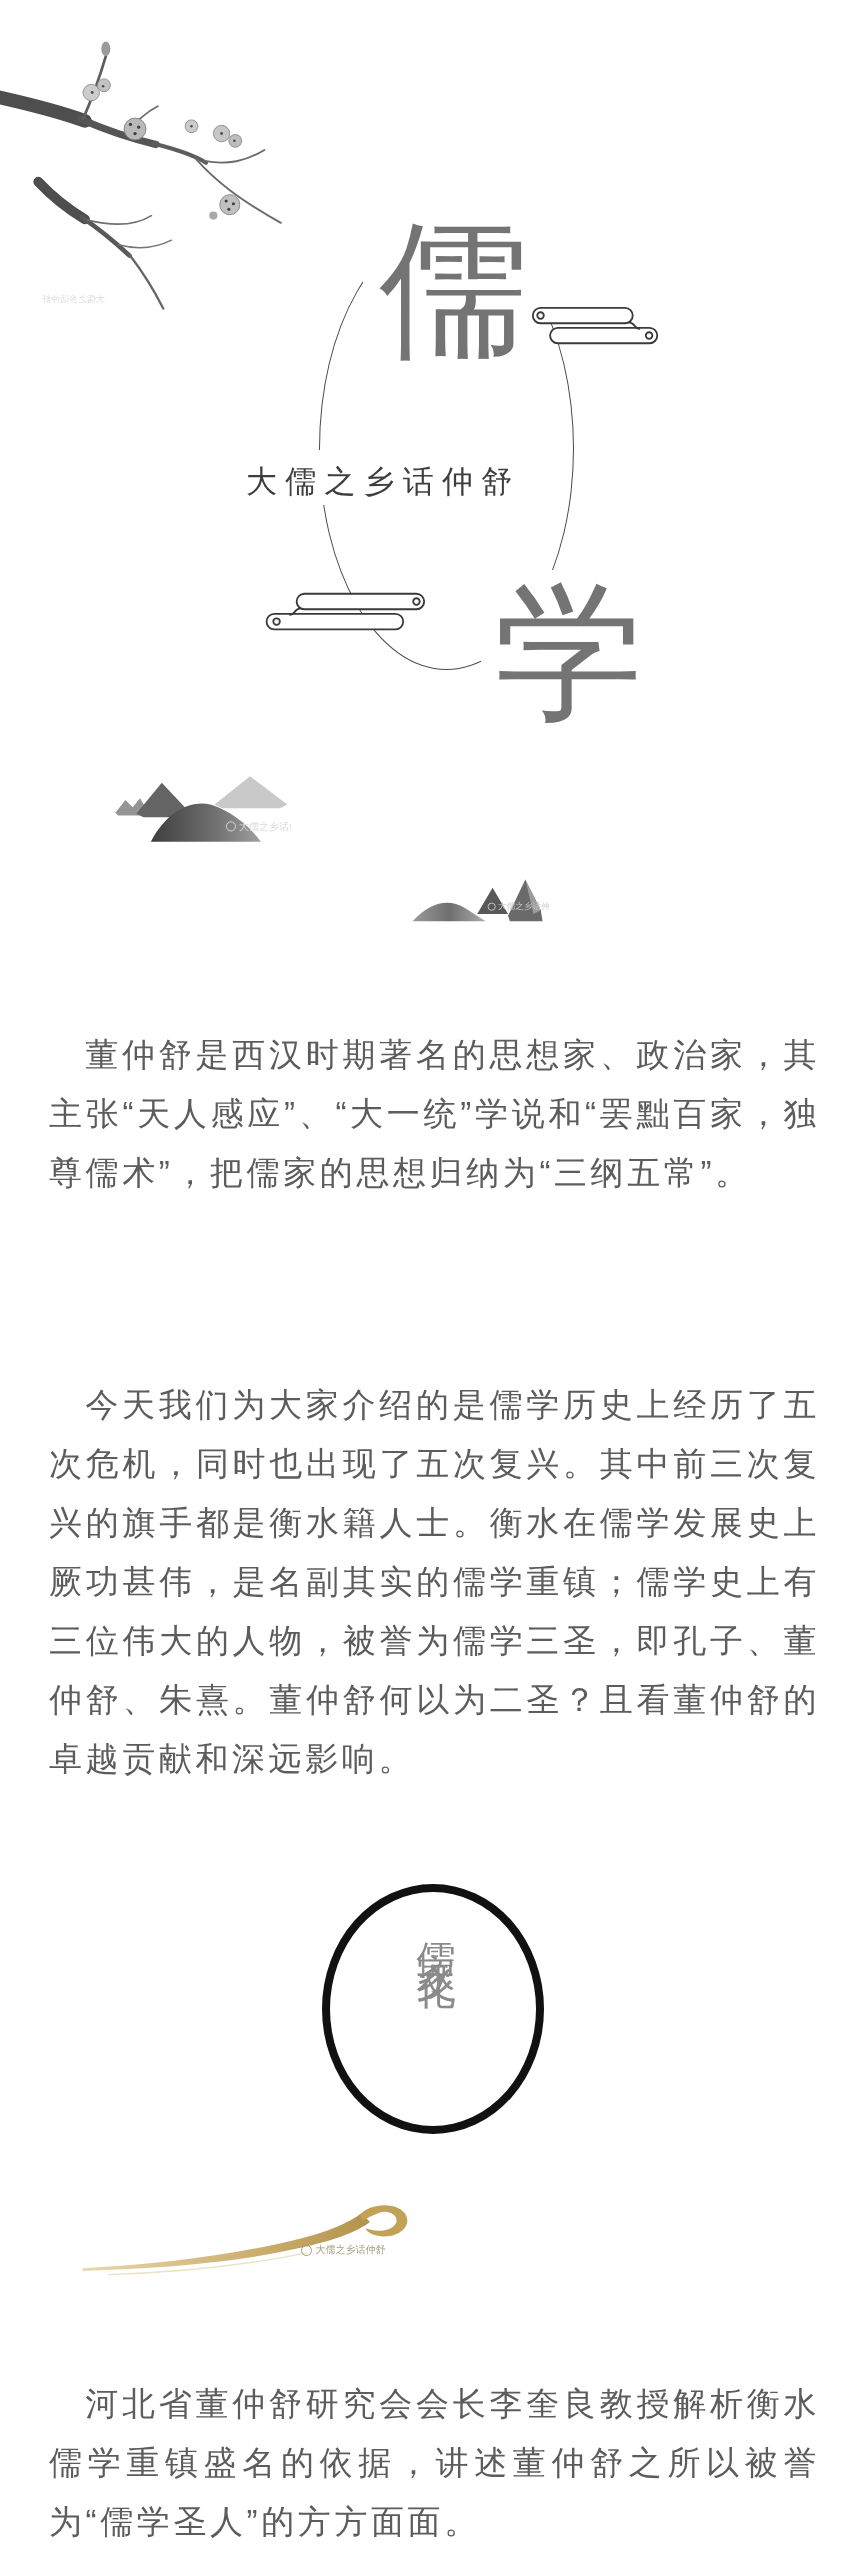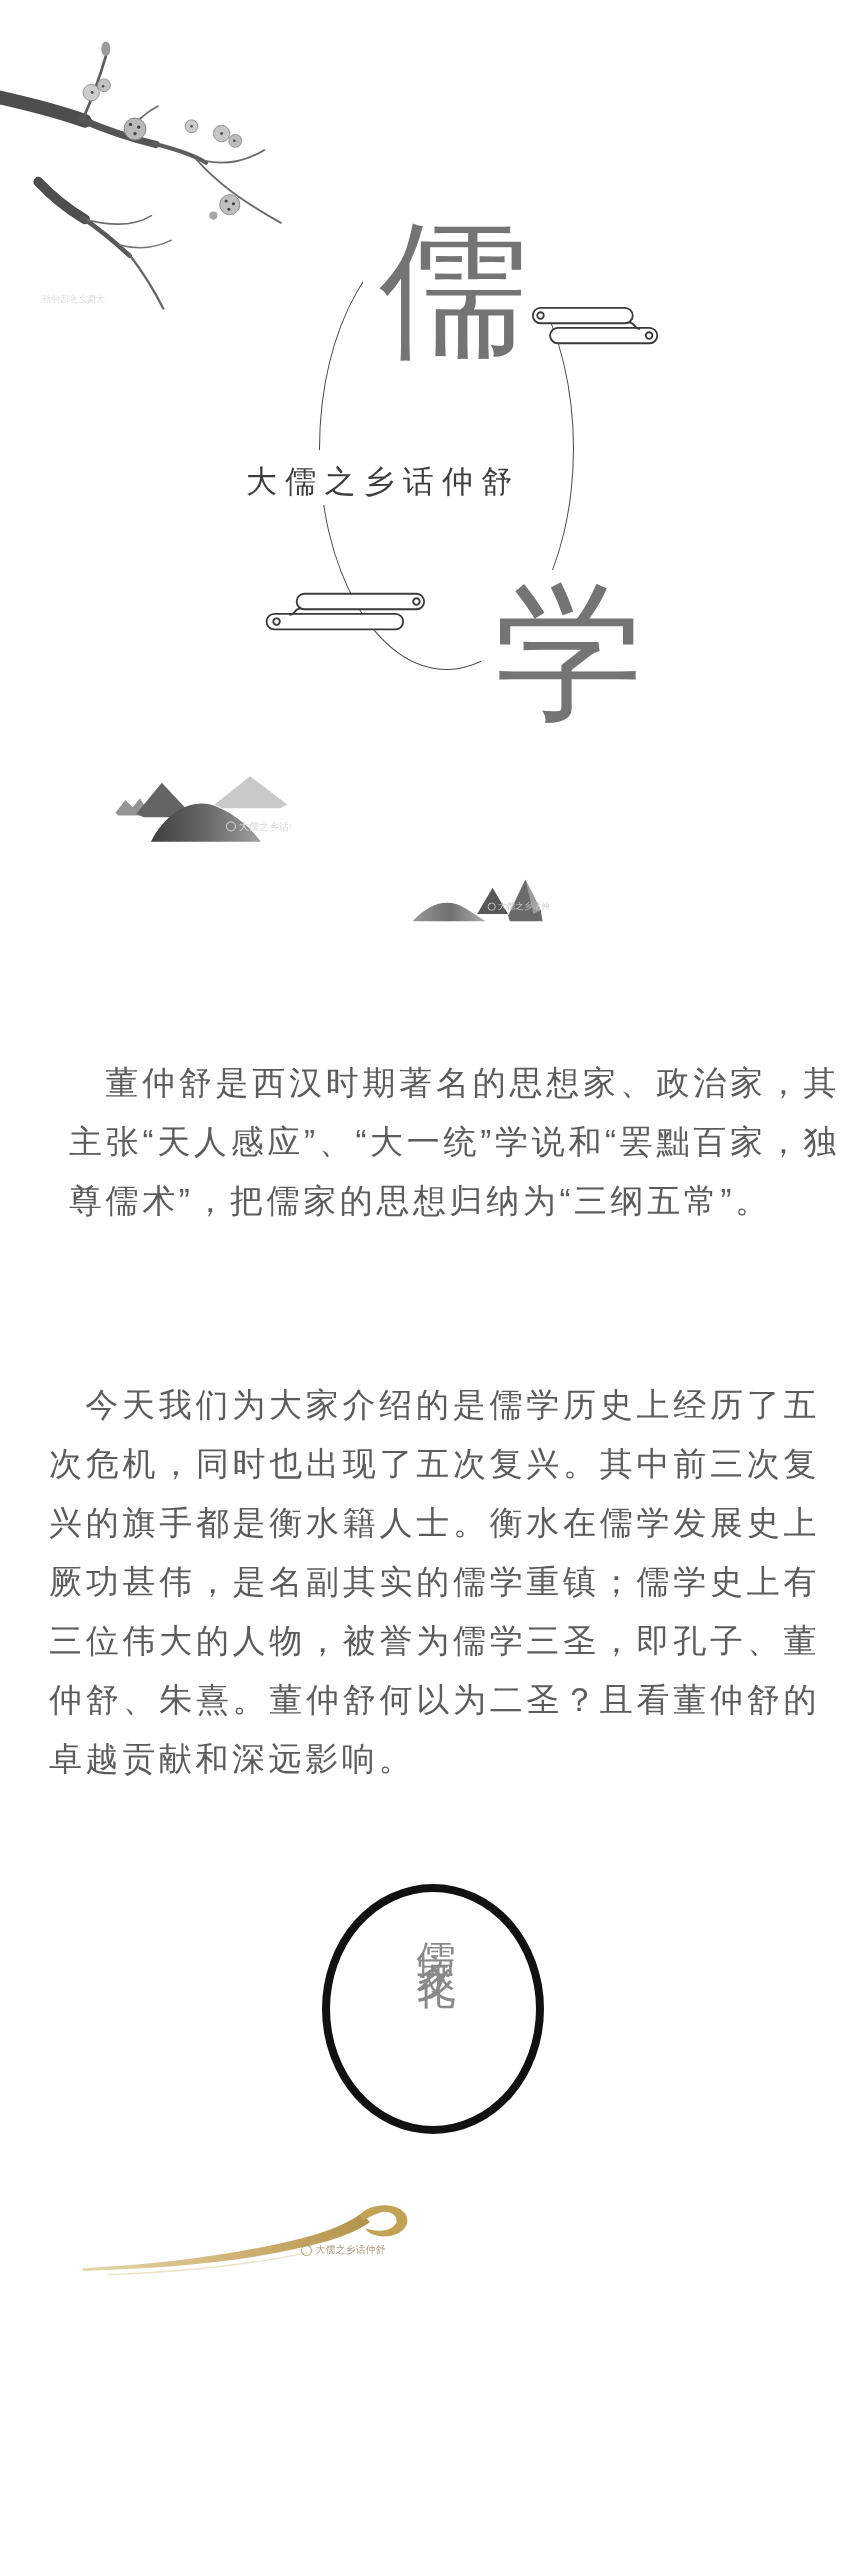--- a/index.html
+++ b/index.html
@@ -36,21 +36,21 @@
   .wm-logo{
     display:inline-block;width:11px;height:11px;border:0.9px solid currentColor;
     border-radius:50%;vertical-align:middle;margin-right:3.6px;box-sizing:border-box;
   }
   
   .para{
     position:absolute;left:49px;width:771px;
     font-size:33px;line-height:59px;letter-spacing:3.6px;
     color:#5c5c5c;text-align:justify;text-indent:1.1em;
   }
-  .para-1{top:1020px;margin-left:20px;}
+  .para-1{top:992px;}
   .para-2{top:1342px;}
   .para-3{top:2341px;}
   
   .seal-circle{
     position:absolute;left:322px;top:1884px;width:222px;height:250px;
     border:8.2px solid #111111;border-radius:50%;box-sizing:border-box;
   }
   .seal-text{
     position:absolute;left:414px;top:1911px;height:200px;
     writing-mode:vertical-rl;text-orientation:upright;
@@ -197,15 +197,16 @@
     </defs>
     <path d="M2,72 C85,68 165,58 235,41 C278,31 298,20 310,11 L319,21 C306,31 282,41 240,50 C170,66 88,72 2,75 Z" fill="url(#goldG)"></path>
     <path d="M308,13 C316,3 338,-1 351,6 C363,12 364,26 351,33 C338,40 318,37 314,28 C328,33 343,31 348,22 C351,13 339,7 329,11 C321,14 315,17 311,20 Z" fill="#c2a257"></path>
     <path d="M30,79 C100,77 180,69 250,55" stroke="#e3d5ae" stroke-width="1.5" fill="none" opacity="0.7"></path>
   </svg>
 
   <div class="wm wm-gold">
     <span class="wm-logo"></span><span>大儒之乡话仲舒</span>
   </div>
 
+  <p class="para para-3">河北省董仲舒研究会会长李奎良教授解析衡水儒学重镇盛名的依据，讲述董仲舒之所以被誉为“儒学圣人”的方方面面。</p>
 
 </div>
 
 
 </body></html>

